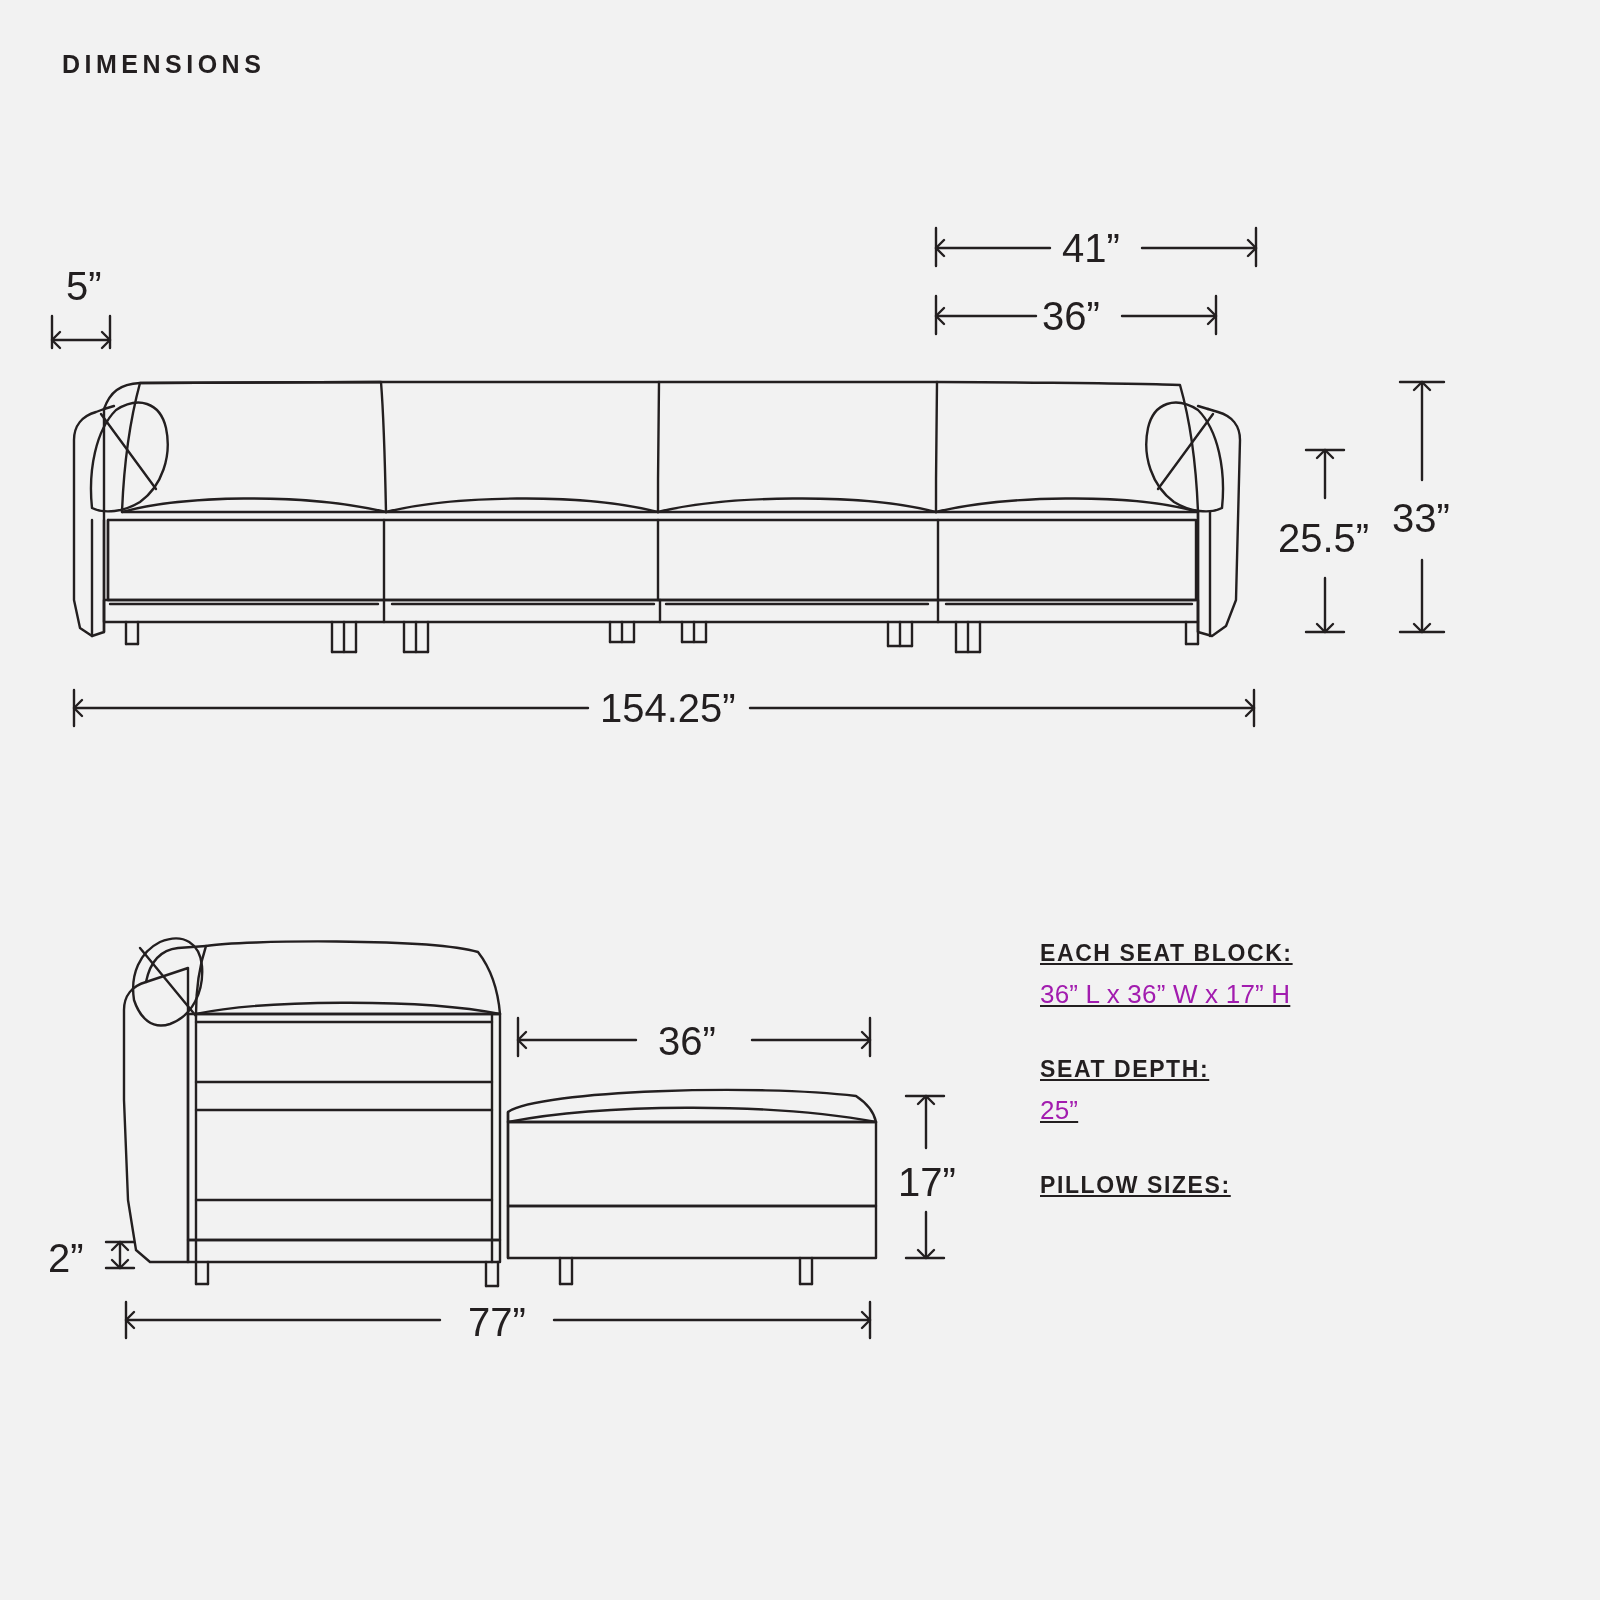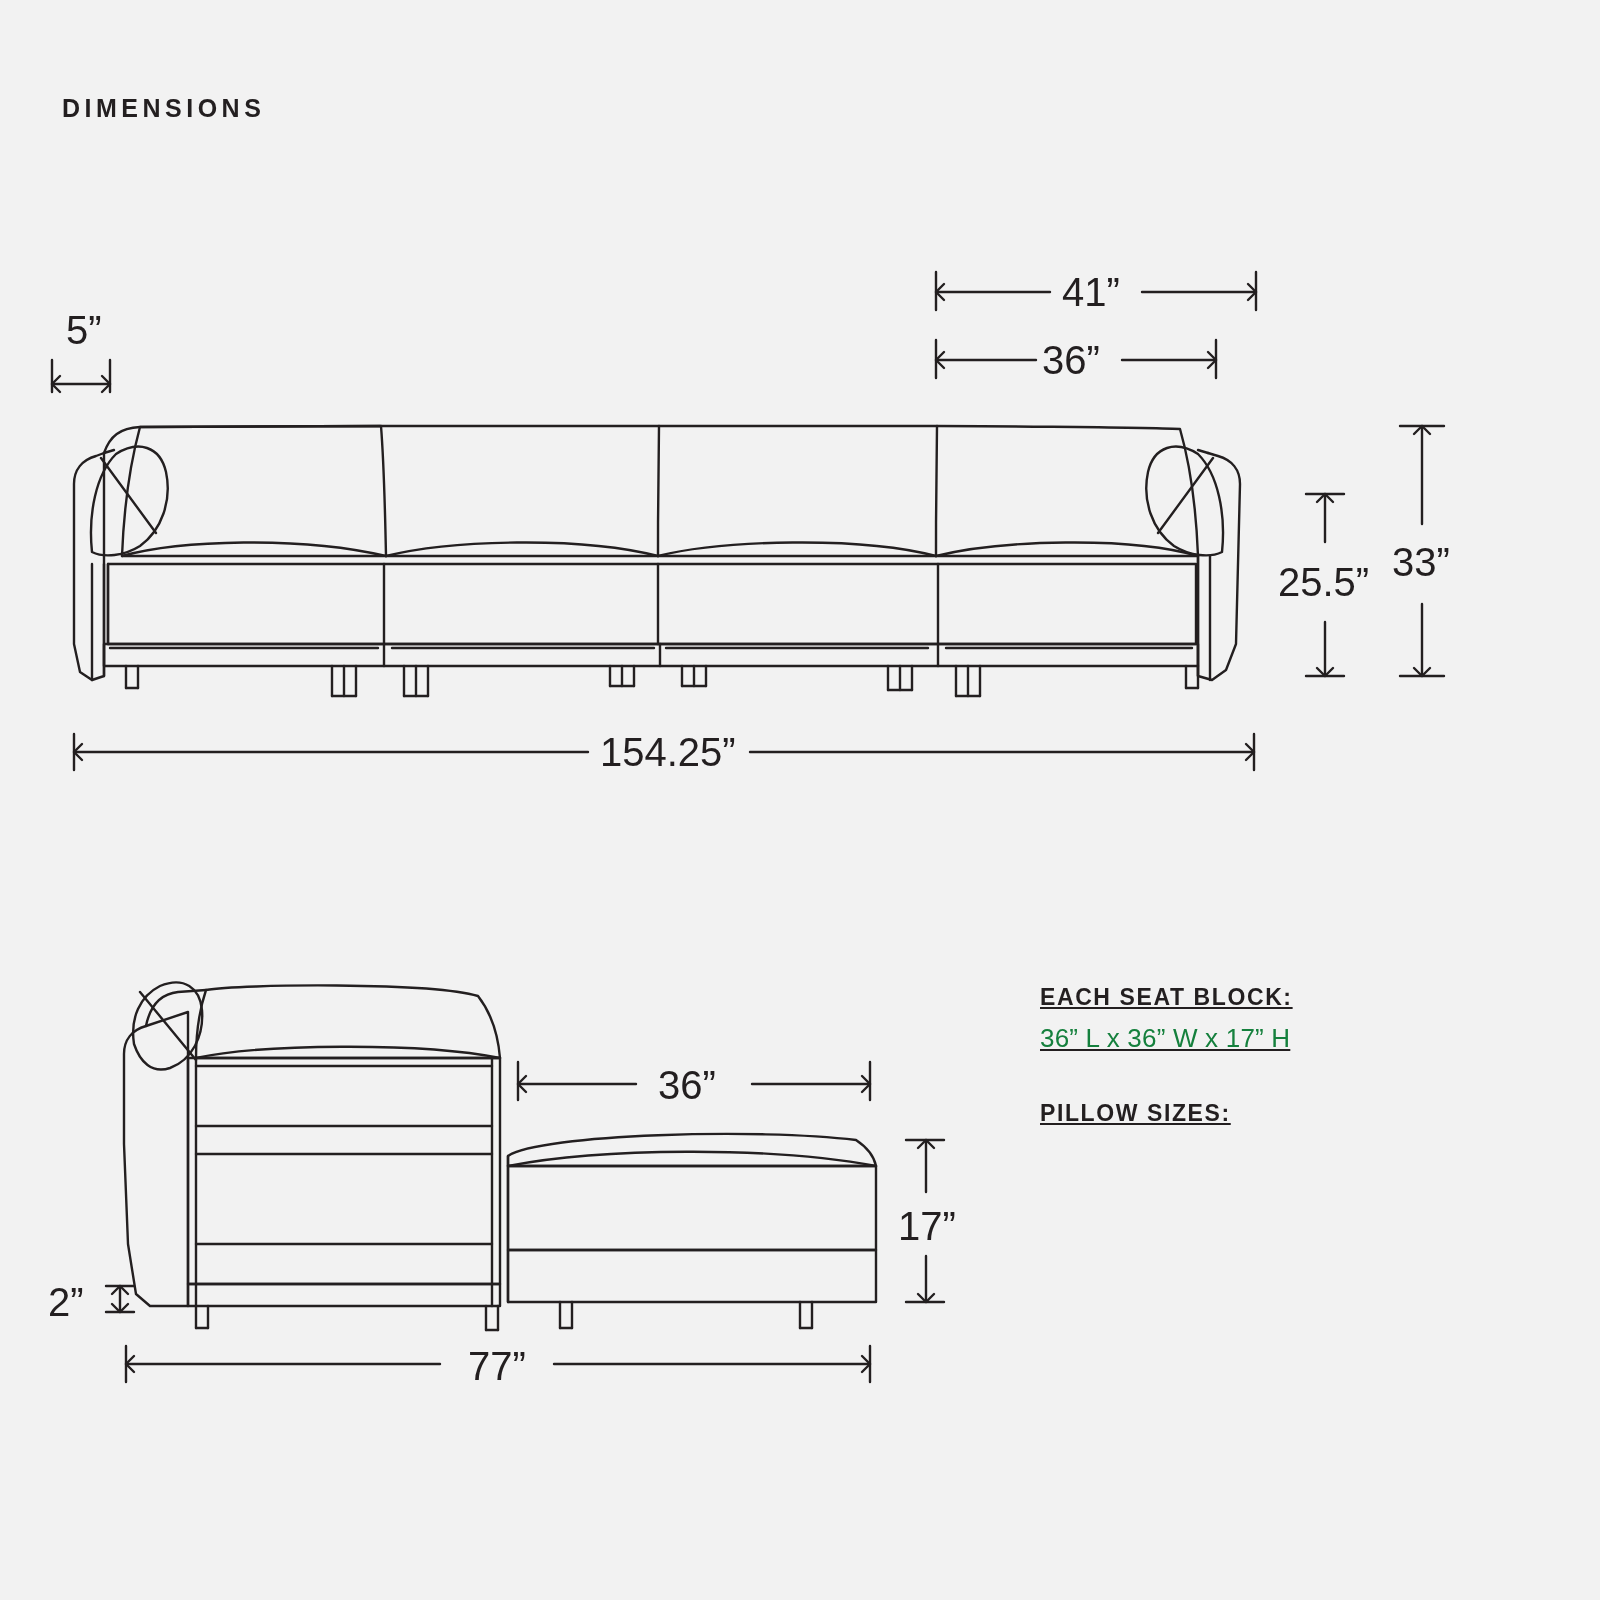--- a/index.html
+++ b/index.html
@@ -12,21 +12,20 @@
     height: 1600px;
     position: relative;
     font-family: "Liberation Sans", sans-serif;
     color: #231f20;
     overflow: hidden;
   }
   .page {
     position: absolute;
     inset: 0;
     background: #f2f2f2;
-    margin-top: 44px;
   }
   #title {
     position: absolute;
     left: 62px;
     top: 50px;
     font-size: 25px;
     font-weight: bold;
     letter-spacing: 4.5px;
     color: #231f20;
   }
@@ -52,21 +51,21 @@
     font-size: 23px;
     font-weight: bold;
     letter-spacing: 1.6px;
     margin: 0 0 12px 0;
     color: #231f20;
   }
   .spec-line {
     font-size: 26px;
     letter-spacing: 0.2px;
     margin: 0 0 10px 0;
-    color: #15803d;
+    color: #a21caf;
   }
   .spec-group {
     margin-bottom: 46px;
     text-decoration: underline;
   }
   .spec-group.last {
     margin-bottom: 0;
   }
 </style>
 </head>
@@ -255,18 +254,22 @@
     <text class="dimtext" x="658" y="1055">36”</text>
     <text class="dimtext" x="898" y="1196">17”</text>
     <text class="dimtext" x="468" y="1336">77”</text>
   </svg>
 
   <div class="specs">
     <div class="spec-group">
       <div class="spec-head">EACH SEAT BLOCK:</div>
       <div class="spec-line">36” L x 36” W x 17” H</div>
     </div>
+    <div class="spec-group">
+      <div class="spec-head">SEAT DEPTH:</div>
+      <div class="spec-line">25”</div>
+    </div>
     <div class="spec-group last">
       <div class="spec-head">PILLOW SIZES:</div>
     </div>
   </div>
 
 </div>
 
 </body></html>

